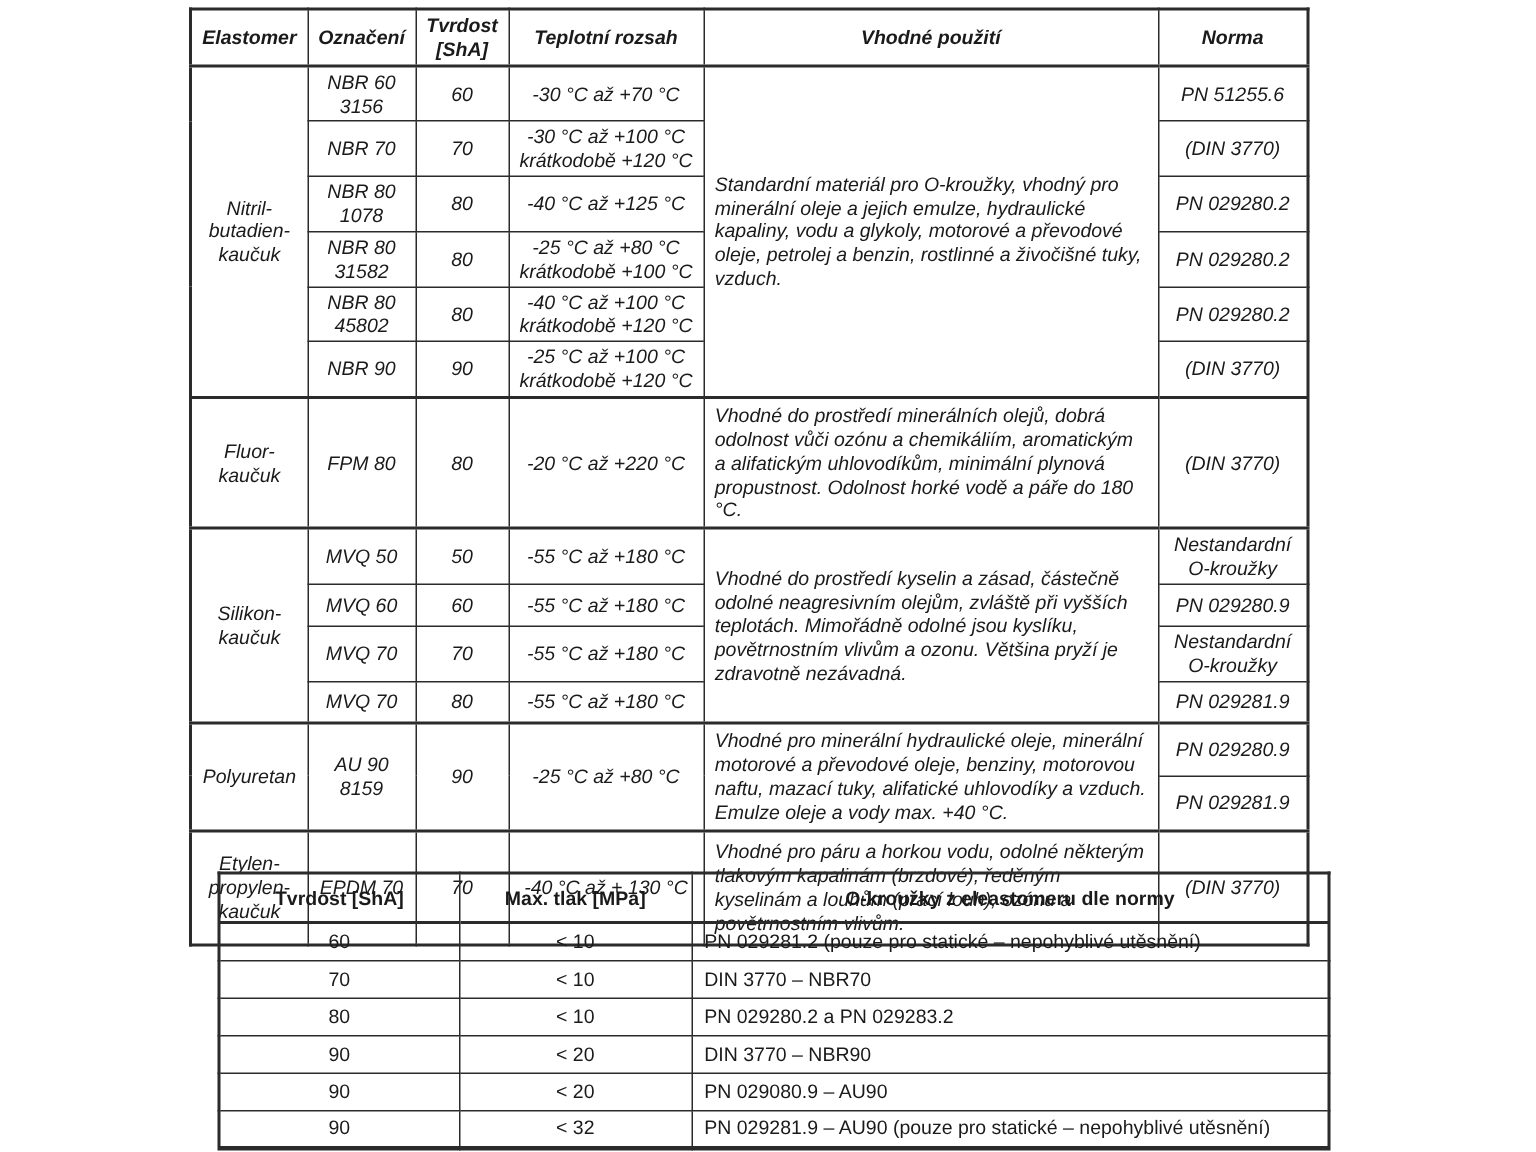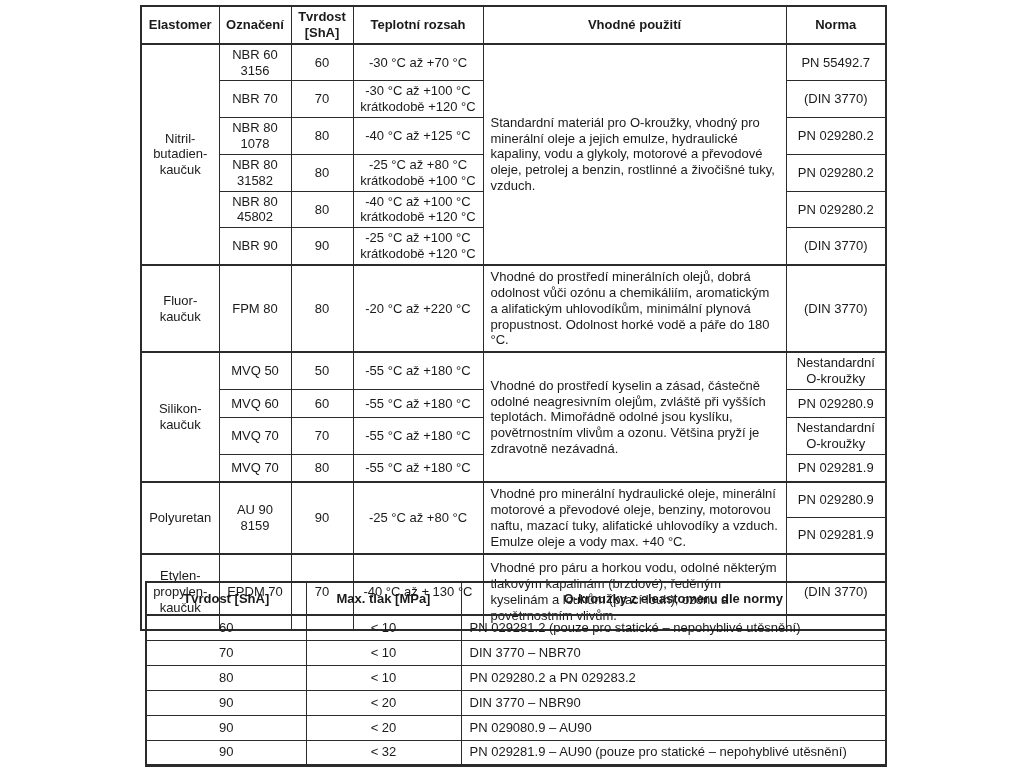--- a/index.html
+++ b/index.html
@@ -29,21 +29,21 @@
     overflow: hidden;
   }
   th { font-weight: bold; }
   thead th { border-bottom: 2px solid #2b2b2b; }
   tr.gs td { border-top: 2px solid #2b2b2b; }
 
   .pre { white-space: pre-line; }
   .pouziti { text-align: left; padding: 3px 7px; }
   #t2 td.left { text-align: left; padding-left: 8px; margin-left: 31px; }
 
-  #t1 { position: absolute; left: 140px; top: 5px; width: 745px; }
+  #t1 { position: absolute; left: 126px; top: 5px; width: 745px; font-style: italic; }
   #t2 { position: absolute; left: 145px; top: 581px; width: 740px; border-bottom: 3px solid #2b2b2b; }
 
   .h25 { height: 25px; }
   .h28 { height: 28px; }
   .h30 { height: 30px; }
   .h32 { height: 32px; }
   .h33 { height: 33px; }
   .h37 { height: 37px; }
   .h78 { height: 76px; }
   .h84 { height: 84px; }
@@ -77,21 +77,21 @@
 
       <tr class="gs h30">
         <td rowspan="6" class="pre">Nitril-
 butadien-
 kaučuk</td>
         <td class="pre">NBR 60
 3156</td>
         <td>60</td>
         <td class="pre">-30 °C až +70 °C</td>
         <td rowspan="6" class="pouziti">Standardní materiál pro O-kroužky, vhodný pro minerální oleje a jejich emulze, hydraulické kapaliny, vodu a glykoly, motorové a převodové oleje, petrolej a benzin, rostlinné a živočišné tuky, vzduch.</td>
-        <td class="pre">PN 55492.7</td>
+        <td class="pre">PN 51255.6</td>
       </tr>
       <tr class="h32">
         <td class="pre">NBR 70</td>
         <td>70</td>
         <td class="pre">-30 °C až +100 °C
 krátkodobě +120 °C</td>
         <td class="pre">(DIN 3770)</td>
       </tr>
       <tr class="h30">
         <td class="pre">NBR 80

